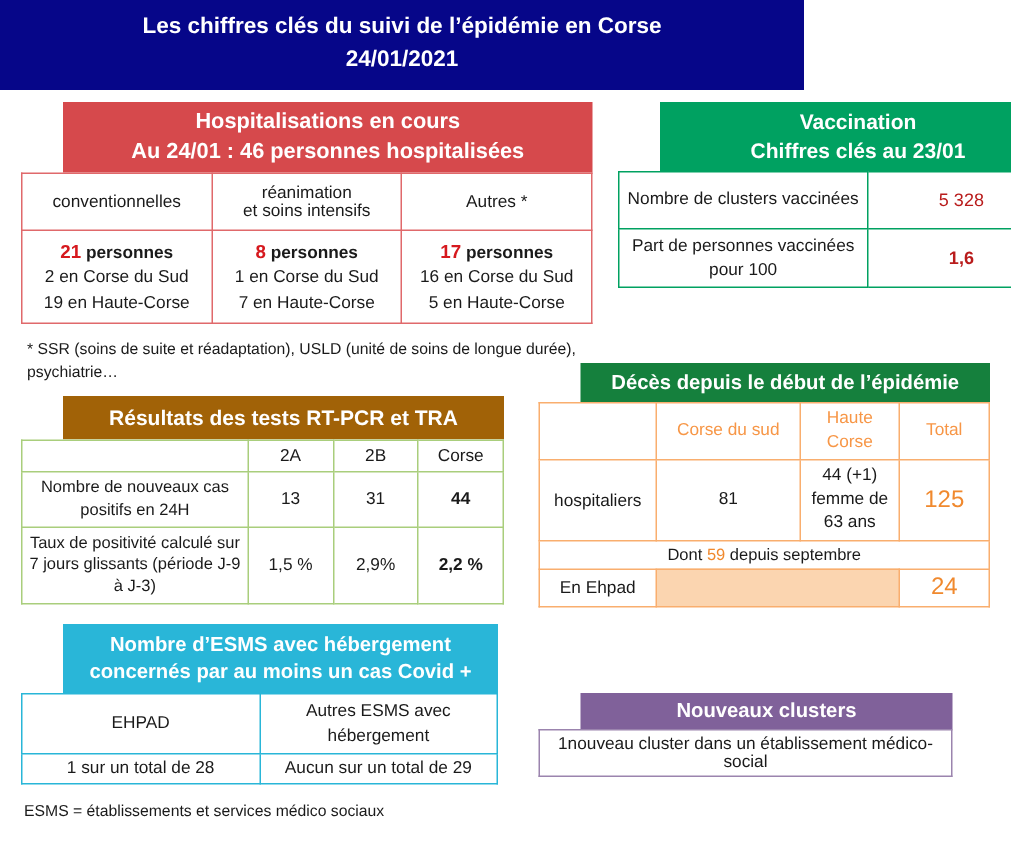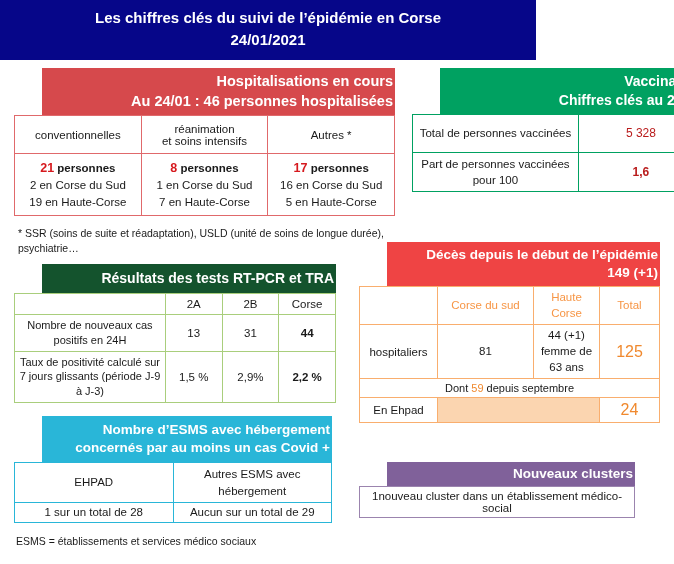--- a/index.html
+++ b/index.html
@@ -30,21 +30,21 @@
     padding-top: 7px;
     box-sizing: border-box;
   }
   .banner .line2 { font-size: 15px; }
 
   
   .card { position: absolute; box-sizing: border-box; }
   .card-head {
     color: #ffffff;
     font-weight: bold;
-    text-align: right;
+    text-align: center;
     line-height: 1.35;
     padding: 4px 2px;
     box-sizing: border-box;
     margin-left: 28px;
   }
   table.grid {
     border-collapse: collapse;
     width: 100%;
     table-layout: fixed;
   }
@@ -80,34 +80,34 @@
   #vacc-card table.grid td { border-color: #00A161; }
   .vacc-label { font-size: 11.5px; font-weight: bold; color: #1a1a1a; width: 57%; line-height: 1.4; }
   .vacc-value { font-size: 12px; font-weight: bold; color: #b91c1c; margin-left: 36px; }
   .vacc-r1 { height: 38px; }
   .vacc-r2 { height: 34px; }
   .vacc-r2 .vacc-label { font-weight: normal; }
   .vacc-r2 .vacc-value { font-weight: bold; }
 
   
   #tests-card { left: 14px; top: 264px; width: 322px; }
-  #tests-card .card-head { background: #14532d; font-size: 14px; padding: 5px 2px; }
+  #tests-card .card-head { background: #a16207; font-size: 14px; padding: 5px 2px; }
   #tests-card table.grid td { border-color: #A9CE7C; }
   #tests-card col.c1 { width: 47%; }
   #tests-card col.c2, #tests-card col.c3, #tests-card col.c4 { width: 17.66%; }
   .tst-h { font-size: 11.5px; font-weight: bold; color: #1a1a1a; height: 21px; }
   .tst-lbl { font-size: 11px; font-weight: bold; color: #1a1a1a; text-align: left; padding-left: 5px; line-height: 1.35; }
   .tst-val { font-size: 11.5px; color: #1a1a1a; }
   .tst-val.strong { font-weight: bold; }
   .tst-r1 { height: 32px; }
   .tst-r2 { height: 44px; }
 
   
   #deces-card { left: 359px; top: 242px; width: 301px; }
-  #deces-card .card-head { background: #ef4444; font-size: 13.5px; padding: 4px 2px; }
+  #deces-card .card-head { background: #15803d; font-size: 13.5px; padding: 4px 2px; }
   #deces-card table.grid td { border-color: #F9AE6E; }
   #deces-card col.d1 { width: 26%; }
   #deces-card col.d2 { width: 32%; }
   #deces-card col.d3 { width: 22%; }
   #deces-card col.d4 { width: 20%; }
   .dc-h { font-size: 11.5px; font-weight: bold; color: #F79646; height: 34px; line-height: 1.35; }
   .dc-rowlabel { font-size: 11.5px; font-weight: bold; color: #1a1a1a; }
   .dc-val { font-size: 11.5px; color: #1a1a1a; line-height: 1.35; }
   .dc-total { font-size: 16px; font-weight: bold; color: #F0892E; }
   .dc-r1 { height: 48px; }
@@ -191,21 +191,21 @@
 <div class="footnote" id="hosp-footnote">* SSR (soins de suite et réadaptation), USLD (unité de soins de longue durée), psychiatrie…</div>
 
 <div class="card" id="vacc-card">
   <div class="card-head">
     <div>Vaccination</div>
     <div>Chiffres clés au 23/01</div>
   </div>
   <table class="grid">
     <tbody>
         <tr class="vacc-r1">
-      <td class="vacc-label">Total de personnes vaccinées</td>
+      <td class="vacc-label">Nombre de clusters vaccinées</td>
       <td class="vacc-value">5 328</td>
     </tr>
     <tr class="vacc-r2">
       <td class="vacc-label">Part de personnes vaccinées pour 100</td>
       <td class="vacc-value">1,6</td>
     </tr>
   </tbody>
     </table>
 </div>
 
@@ -237,21 +237,20 @@
       <td class="tst-val">2,9%</td>
       <td class="tst-val strong">2,2 %</td>
     </tr>
   </tbody>
     </table>
 </div>
 
 <div class="card" id="deces-card">
   <div class="card-head">
     <div>Décès depuis le début de l’épidémie</div>
-    <div>149 (+1)</div>
   </div>
   <table class="grid">
     <colgroup>
         <col class="d1">
         <col class="d2">
         <col class="d3">
         <col class="d4">
       </colgroup>
     <tbody>
         <tr>

